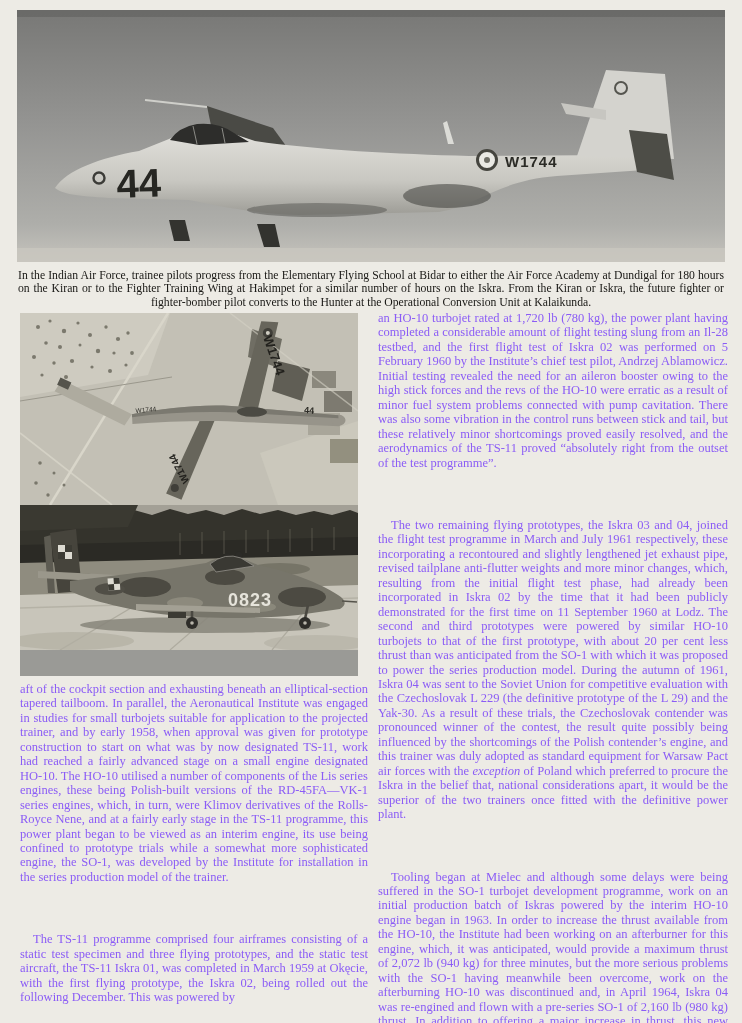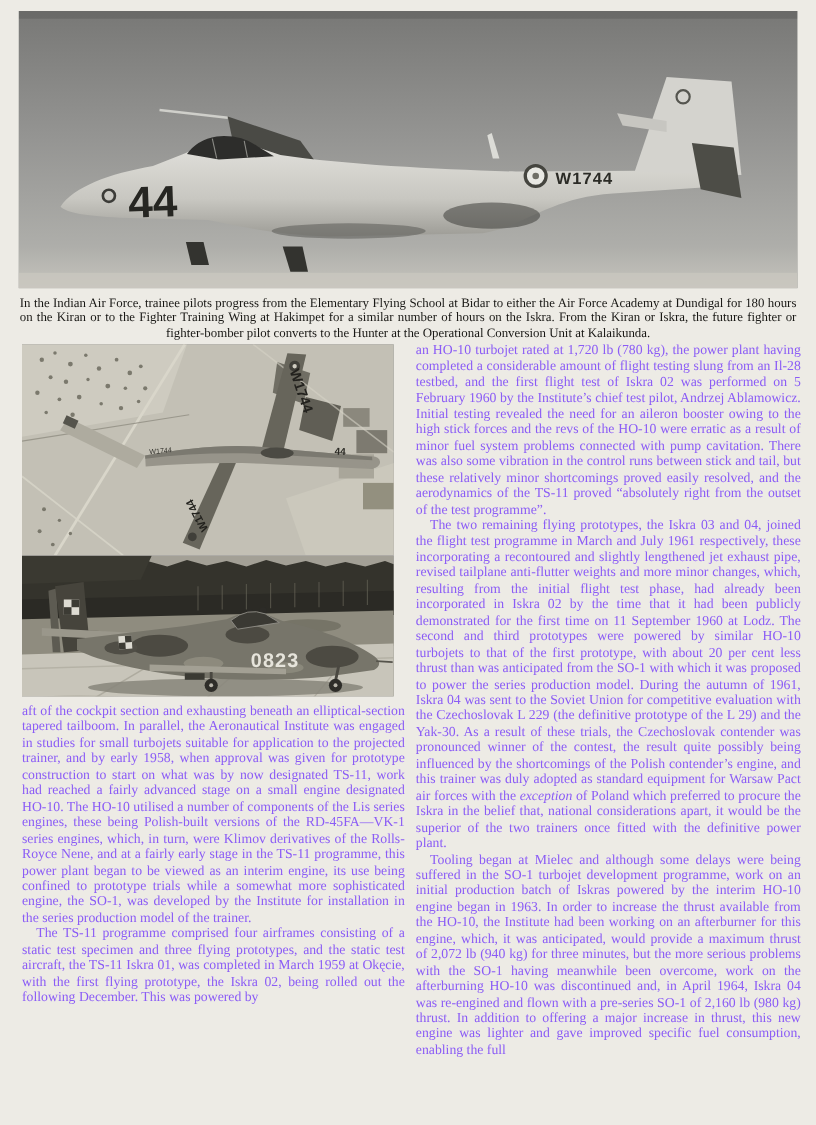--- a/index.html
+++ b/index.html
@@ -6,21 +6,21 @@
   body{width:742px;height:1023px;overflow:hidden;background:#b7b5ae;}
   .page{position:relative;width:742px;height:1023px;background:#edebe5;font-family:"Liberation Serif",serif;color:#1d1c19;}
   .abs{position:absolute;}
   .photo{position:relative;overflow:hidden;background:#9a9a96;}
   .photo svg{display:block;}
   
   .cap-top{font-size:11.7px;line-height:13.4px;text-align:justify;text-align-last:center;color:#191815;}
   
   .cap-left{font-style:italic;font-size:12.2px;line-height:13.4px;text-align:justify;text-align-last:center;color:#191815;margin:5px 0 4px 0;width:338px;}
   .bodytext p{margin:0;font-size:12.5px;line-height:14.45px;text-align:justify;color:#8b5cf6;}
-  .bodytext p.ind{text-indent:13px;}
+  .bodytext p.ind{text-indent:13px;margin-top:48px;}
   .bodytext em{font-style:italic;}
   .lcol{position:absolute;left:20px;top:313px;width:348px;}
   .rcol{position:absolute;left:378px;top:311px;width:350px;}
 </style>
 </head>
 <body>
 
 <div class="page">
 
   <div class="photo abs" style="left:17px;top:10px;width:708px;height:252px;">
@@ -148,21 +148,21 @@
           <circle cx="151" cy="172" r="4" fill="#403f39"></circle>
           <text font-family="Liberation Sans, sans-serif" font-weight="bold" font-size="13" fill="#23221e" transform="translate(247,26) rotate(74)">W1744</text>
           <text font-family="Liberation Sans, sans-serif" font-weight="bold" font-size="10" fill="#23221e" transform="translate(166,166) rotate(-115)">W1744</text>
           <text font-family="Liberation Sans, sans-serif" font-size="6.5" fill="#33322d" transform="translate(116,95) rotate(-2)">W1744</text>
           <text font-family="Liberation Sans, sans-serif" font-weight="bold" font-size="9" fill="#2b2a25" transform="translate(284,104) rotate(6)">44</text>
         </g>
       </svg>
     </div>
 
 
-    <div class="photo" style="width:338px;height:128px;margin-bottom:6px;">
+    <div class="photo" style="width:338px;height:171px;margin-bottom:6px;">
       <svg width="338" height="145" viewBox="0 0 338 145">
         <rect width="338" height="145" fill="#a3a096"></rect>
 
         <path d="M0,16 L14,10 L28,14 L44,7 L60,12 L78,6 L96,11 L114,5 L132,10 L150,4 L168,9 L186,5 L204,10 L222,4 L240,9 L258,5 L276,10 L294,6 L312,10 L330,5 L338,8 L338,54 L0,62 Z" fill="#34332c"></path>
         <polygon points="0,0 118,0 108,22 0,26" fill="#3a3931"></polygon>
         <polygon points="0,40 338,32 338,54 0,62" fill="#2b2a25"></polygon>
         <g stroke="#646256" stroke-width="1" opacity="0.7">
           <line x1="160" y1="28" x2="160" y2="50"></line>
             <line x1="182" y1="27" x2="182" y2="49"></line>
           <line x1="204" y1="26" x2="204" y2="49"></line>

